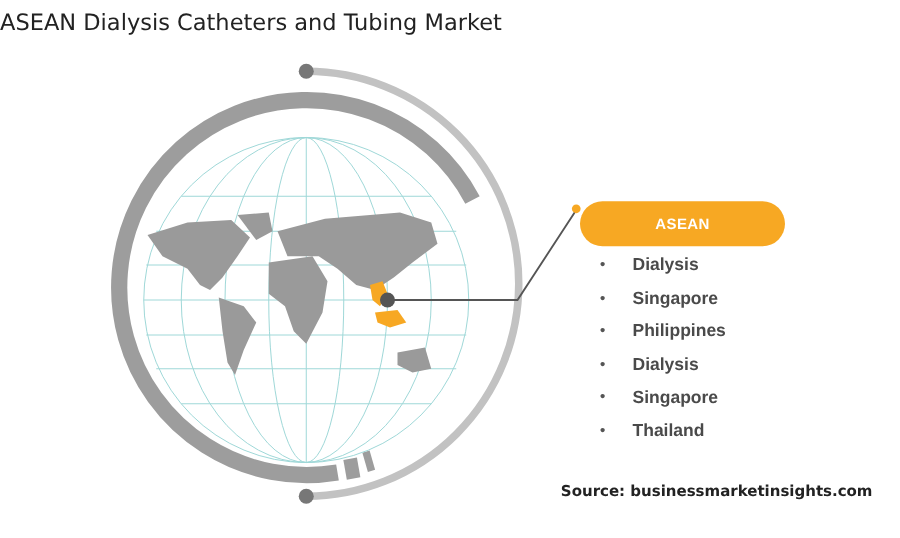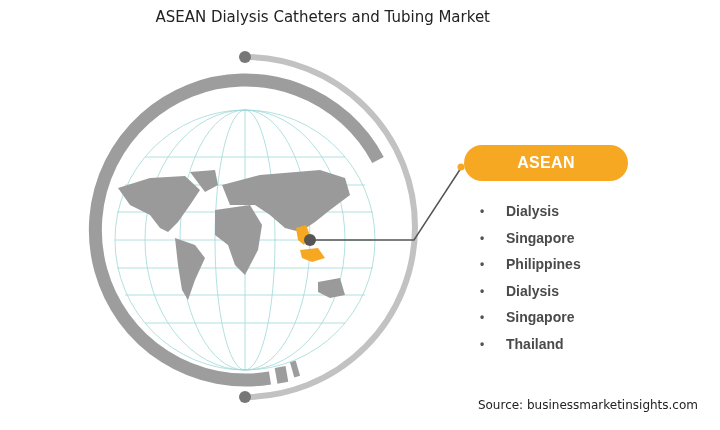--- a/index.html
+++ b/index.html
@@ -1,23 +1,23 @@
 <!DOCTYPE html>
 <html><head>
 <meta charset="utf-8">
 <style>
   html,body{margin:0;padding:0;background:#ffffff;}
   body{width:720px;height:430px;position:relative;overflow:hidden;font-family:"Liberation Sans",sans-serif;}
-  .title{position:absolute;left:0;top:8px;width:490px;text-align:right;font-family:"DejaVu Sans",sans-serif;font-size:15px;color:#222;}
+  .title{position:absolute;left:0;top:8px;width:490px;text-align:left;font-family:"DejaVu Sans",sans-serif;font-size:18px;color:#222;}
   svg.globe{position:absolute;left:0;top:0;}
-  .pill{position:absolute;left:464px;top:145px;width:164px;height:36px;border-radius:18px;background:#f7a823;color:#fff;display:flex;align-items:center;justify-content:center;font-family:"Liberation Sans",sans-serif;font-weight:bold;font-size:16px;letter-spacing:0.3px;}
+  .pill{position:absolute;left:464px;top:161px;width:164px;height:36px;border-radius:18px;background:#f7a823;color:#fff;display:flex;align-items:center;justify-content:center;font-family:"Liberation Sans",sans-serif;font-weight:bold;font-size:12px;letter-spacing:0.3px;}
   ul.list{position:absolute;left:480px;top:198px;margin:0;padding:0;list-style:none;}
   ul.list li{height:26.5px;display:flex;align-items:center;font-size:14px;font-weight:bold;color:#4a4a4a;}
   ul.list li .bullet{width:26px;display:inline-block;font-size:12px;color:#555;}
-  .source{position:absolute;right:22px;top:398px;font-family:"DejaVu Sans",sans-serif;font-size:12px;color:#222;}
+  .source{position:absolute;right:22px;top:386px;font-family:"DejaVu Sans",sans-serif;font-size:12px;color:#222;font-weight:bold;}
 </style>
 </head>
 <body>
 
 <div class="title">ASEAN Dialysis Catheters and Tubing Market</div>
 
 <svg class="globe" width="720" height="430" viewBox="0 0 720 430">
 
   <path d="M245 57 A170 170 0 1 1 245 397" fill="none" stroke="#c2c2c2" stroke-width="6"></path>
   <circle cx="245" cy="57" r="6" fill="#777"></circle>

